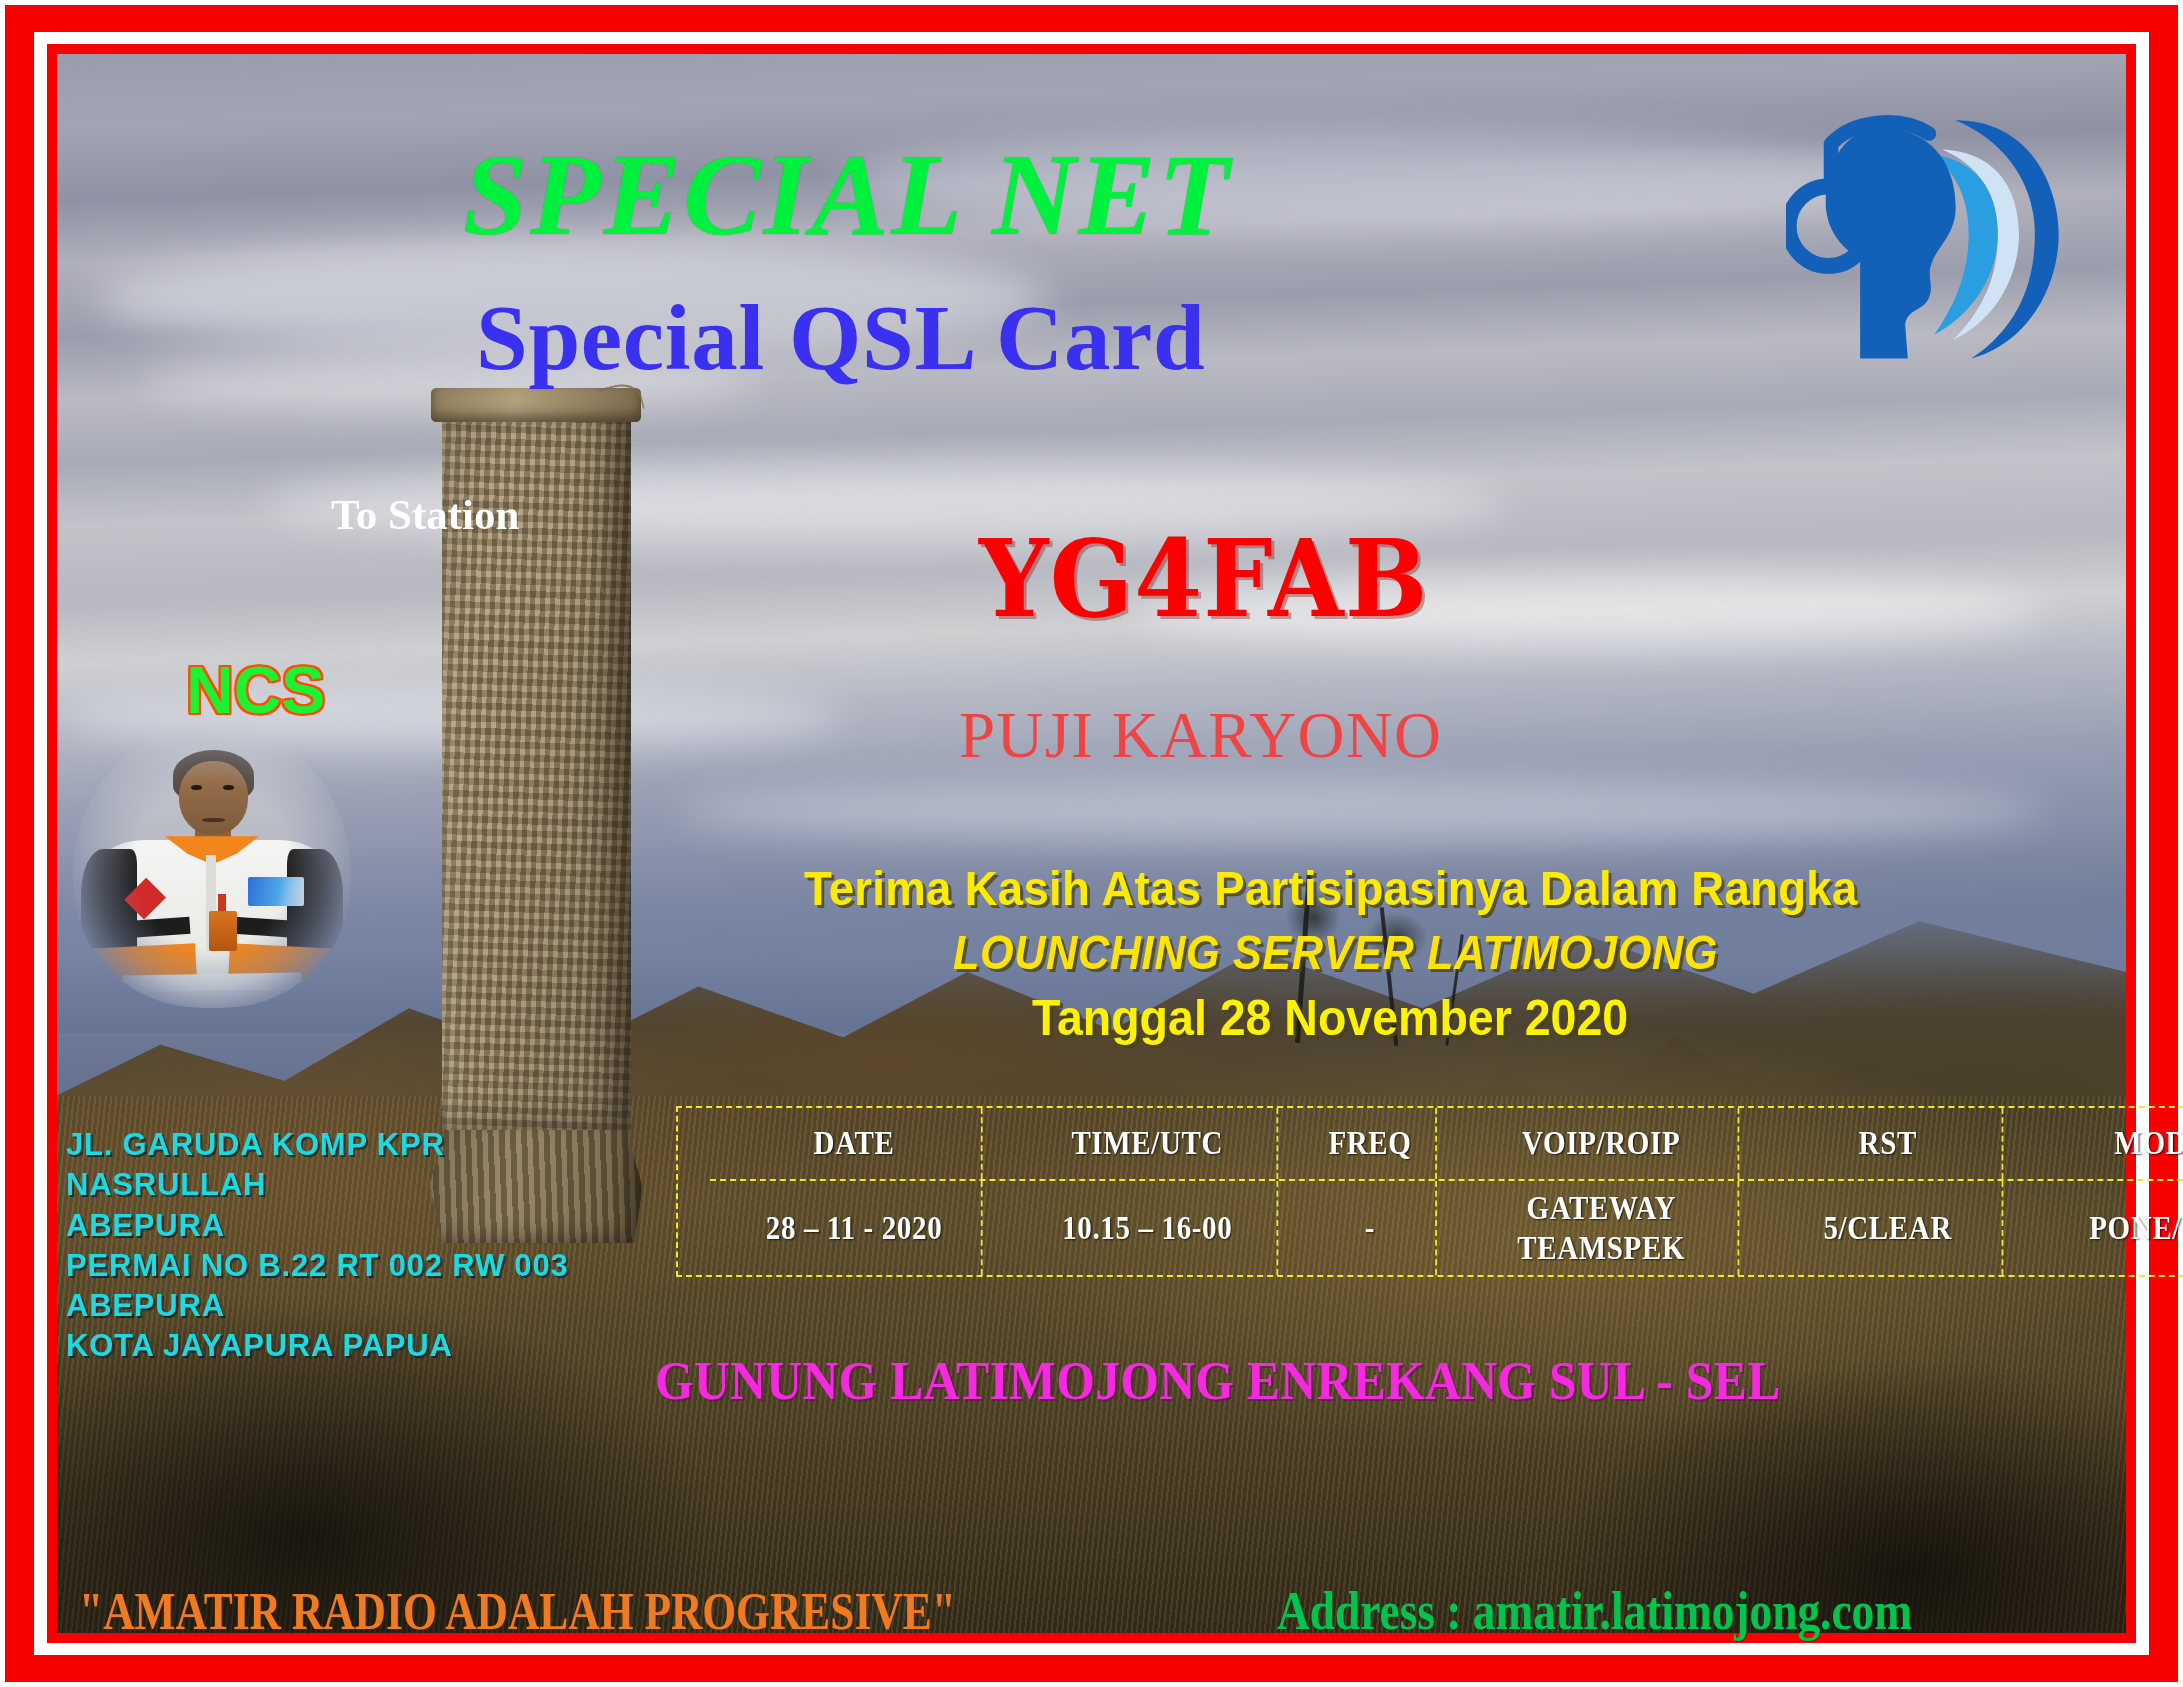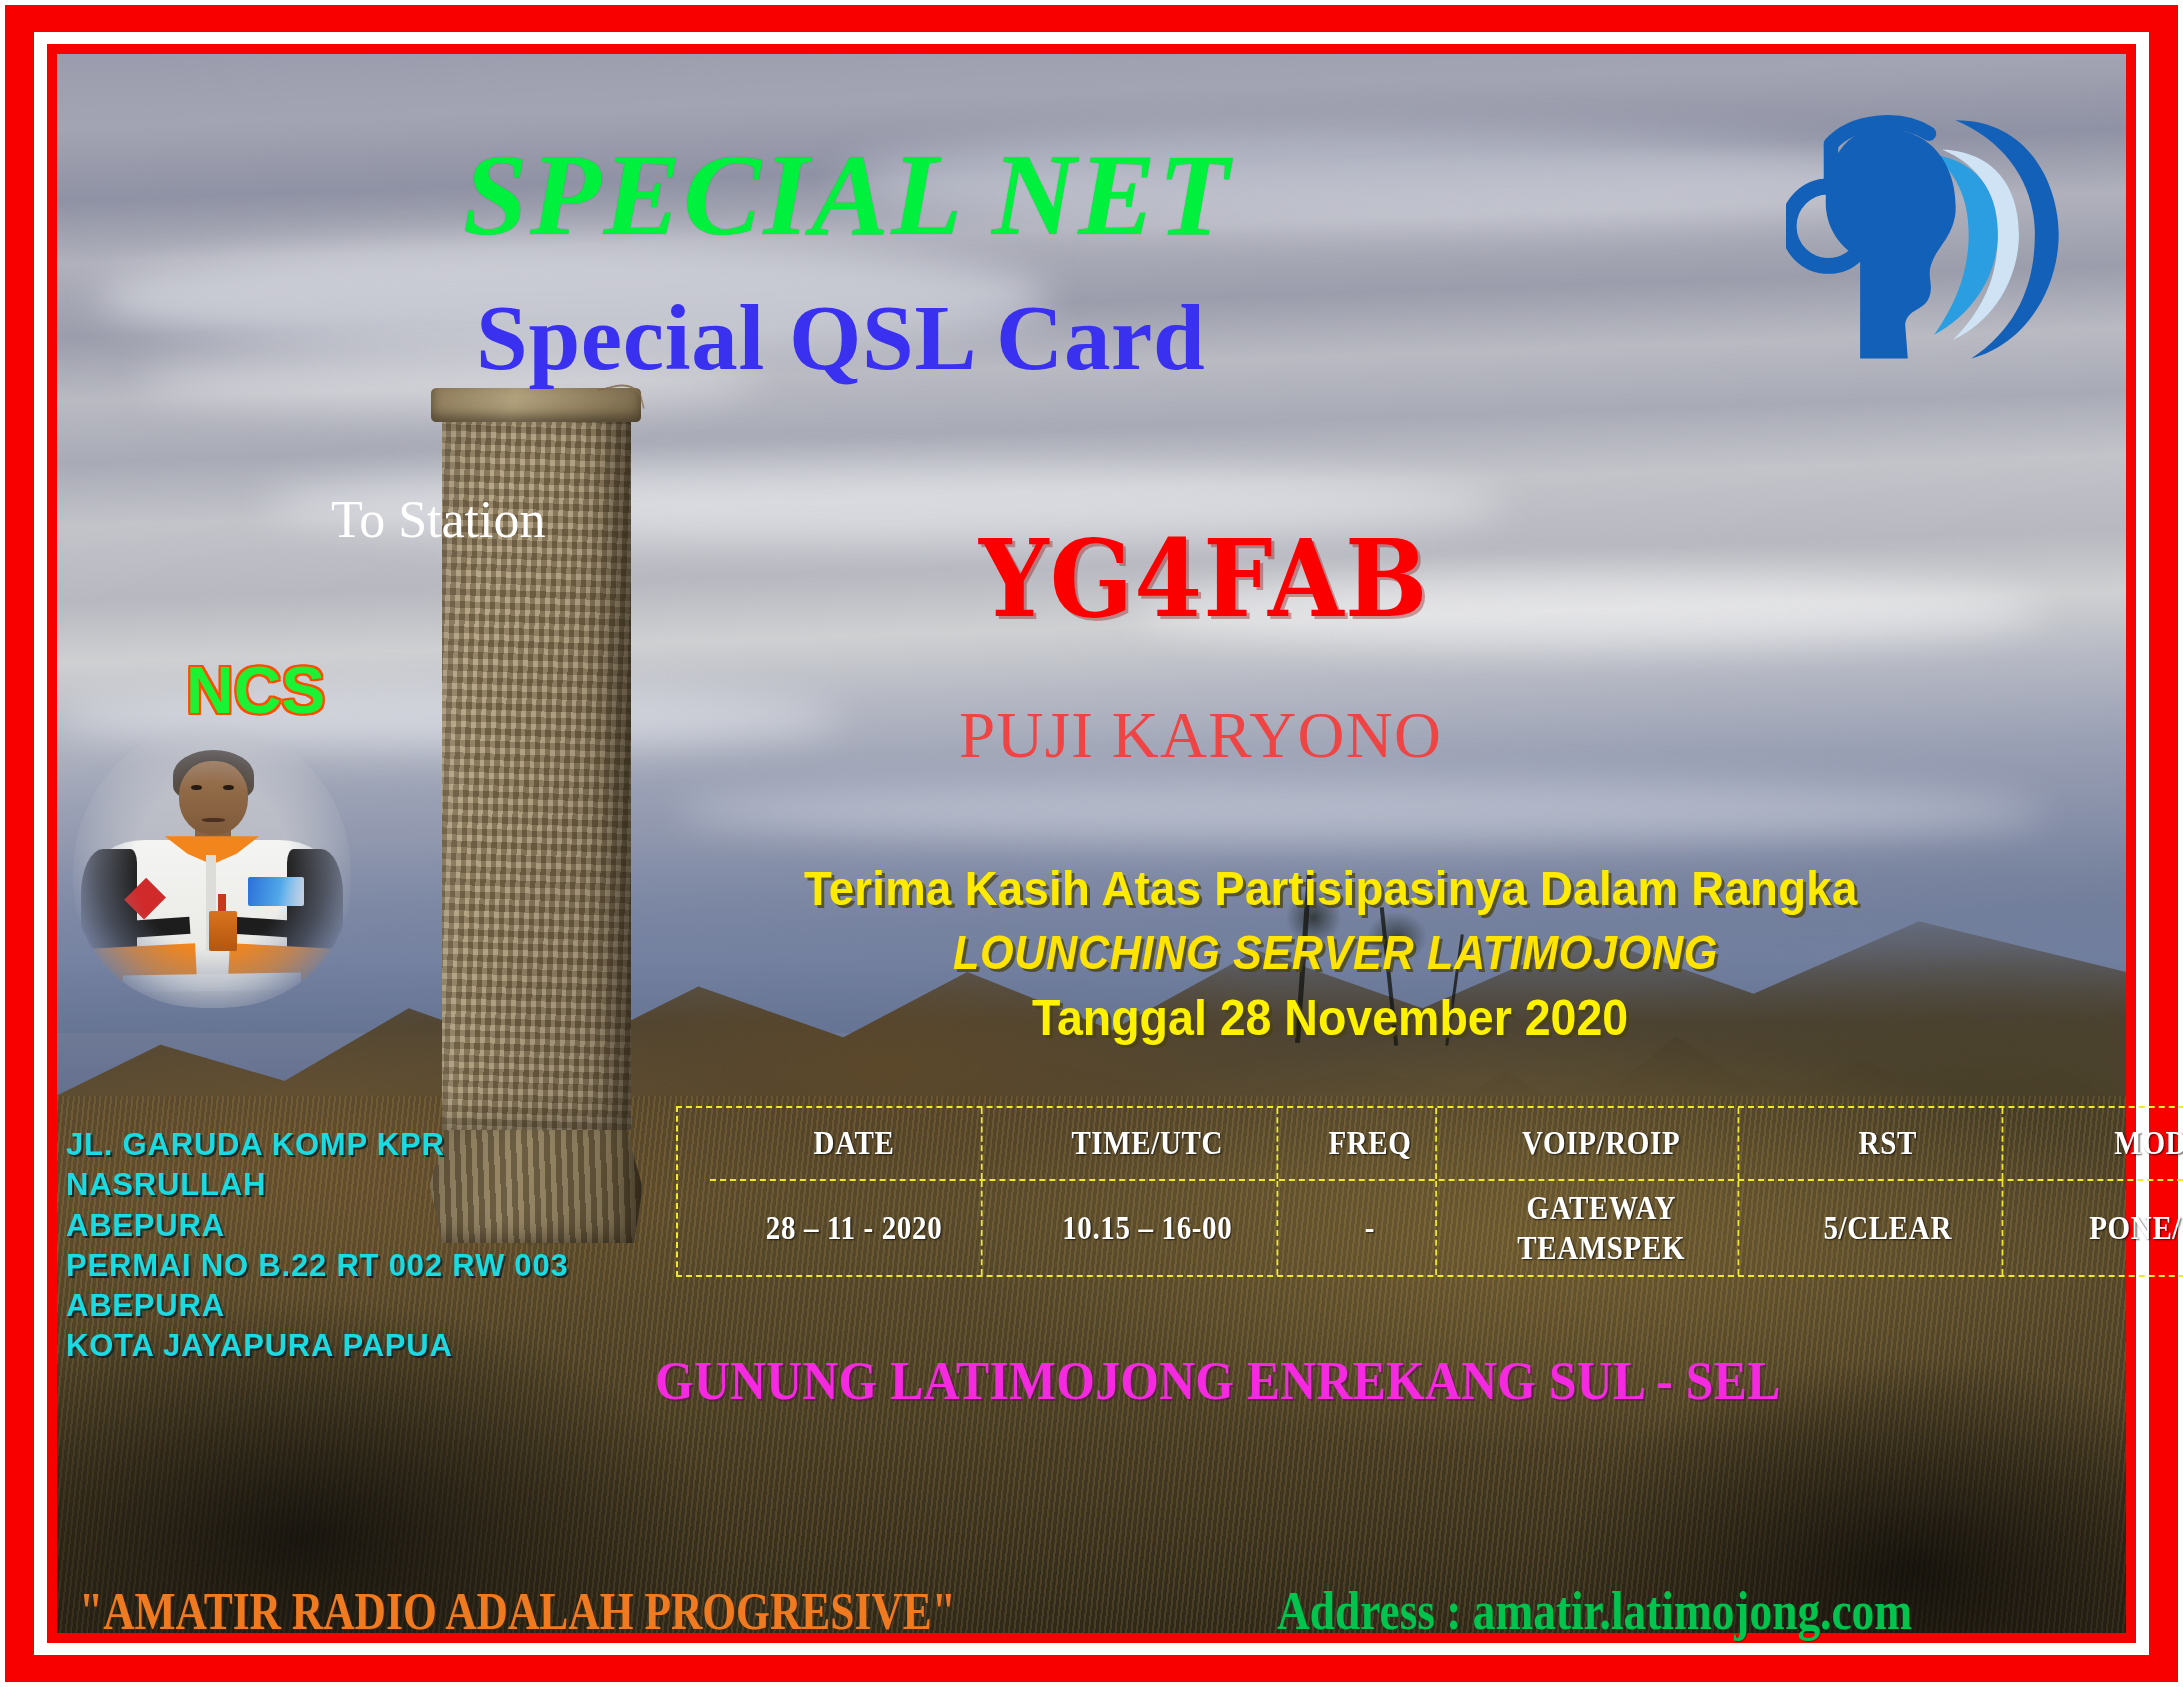--- a/index.html
+++ b/index.html
@@ -96,21 +96,21 @@
 
   
   .abs{position:absolute;white-space:nowrap;}
 
   .title-net{left:463px;top:129px;font-size:116px;font-weight:bold;font-style:italic;
       color:#00f03e;letter-spacing:2.6px;font-family:"Liberation Serif",serif;
       text-shadow:0 0 1.3px rgba(0,90,30,.35);}
   .title-qsl{left:476px;top:284px;font-size:93px;font-weight:bold;color:#3a30f0;
       letter-spacing:0.7px;font-family:"Liberation Serif",serif;}
 
-  .to-station{left:331px;top:490px;font-size:52px;font-weight:normal;color:#ffffff;
+  .to-station{left:331px;top:490px;font-size:43px;font-weight:bold;color:#ffffff;
       font-family:"Liberation Serif",serif;}
 
   .callsign{left:979px;top:516px;font-size:106px;font-weight:bold;color:#fb0000;
       letter-spacing:1.3px;font-family:"DejaVu Serif",serif;
       transform:scaleX(.92);transform-origin:left center;
       text-shadow:3.3px 3.3px 0 rgba(150,0,0,.35);}
   .opname{left:959px;top:698px;font-size:65px;color:#ef4444;letter-spacing:1.3px;
       font-family:"Liberation Serif",serif;}
 
   .ncs{left:142px;top:652px;font-size:66px;font-weight:bold;color:#1cf234;

